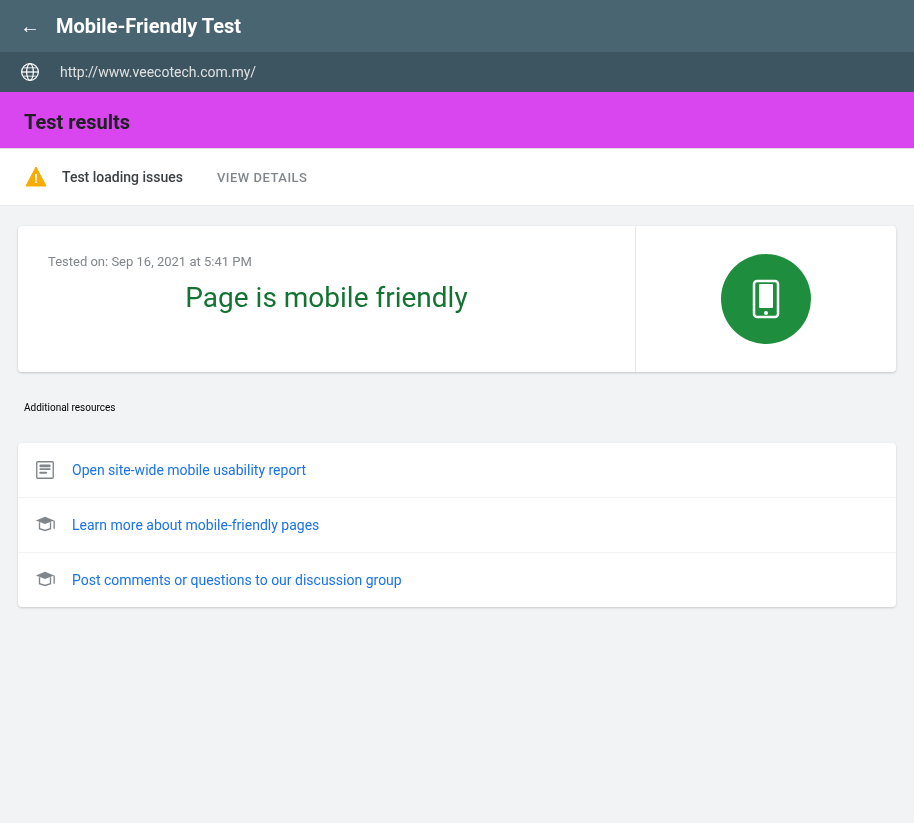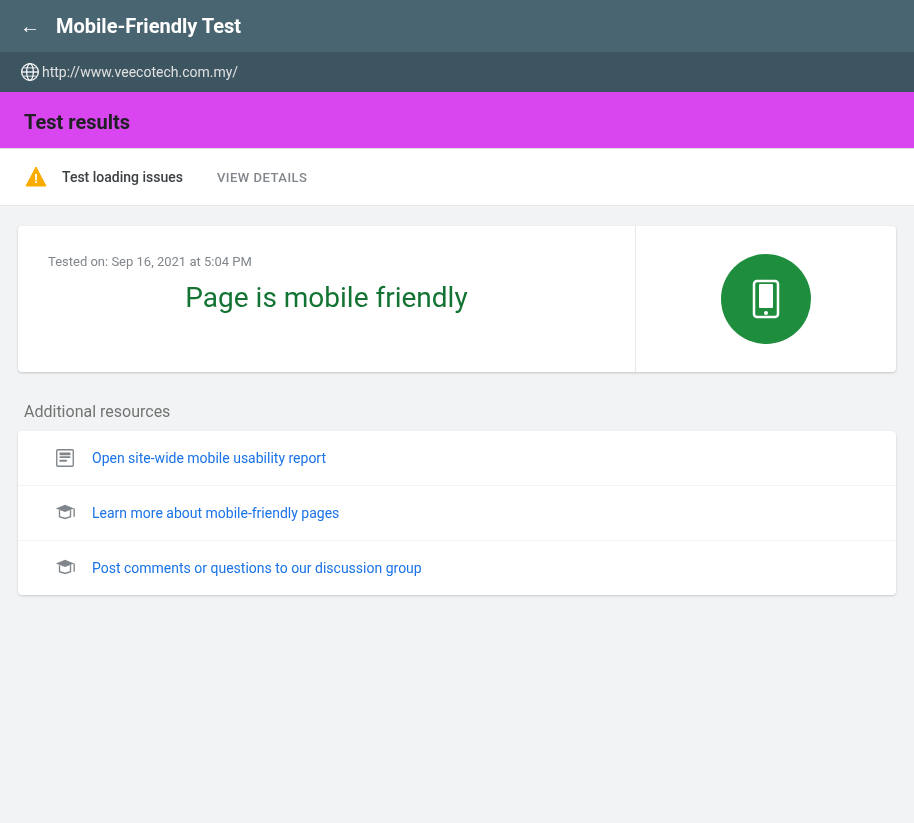--- a/index.html
+++ b/index.html
@@ -30,21 +30,21 @@
       color: white;
     }
 
     
     .url-bar {
       background: #3d5561;
       color: white;
       display: flex;
       align-items: center;
       padding: 10px 20px;
-      gap: 2px;
+      gap: 20px;
     }
     .globe-icon {
       width: 20px;
       height: 20px;
       flex-shrink: 0;
     }
     .url-text {
       font-size: 14px;
       color: #e0e0e0;
     }
@@ -145,36 +145,36 @@
     .mobile-phone-icon {
       width: 42px;
       height: 42px;
     }
 
     
     .additional-resources {
       padding: 10px 24px 14px;
     }
     .additional-resources-title {
-      font-size: 16px;
-      color: #737373;
-      margin-bottom: 10px;
+      font-size: 10px;
+      color: #000000;
+      margin-bottom: 30px;
       font-weight: 400;
     }
     .resources-card {
       background: white;
       margin: 0 -6px;
       border-radius: 4px;
       box-shadow: 0 1px 3px rgba(0,0,0,0.10), 0 1px 2px rgba(0,0,0,0.07);
       overflow: hidden;
     }
     .resource-item {
       display: flex;
       align-items: center;
-      padding: 16px 36px;
+      padding: 16px 16px;
       gap: 16px;
       border-bottom: 1px solid #f1f3f4;
       cursor: pointer;
     }
     .resource-item:last-child {
       border-bottom: none;
     }
     .resource-icon {
       width: 22px;
       height: 22px;
@@ -218,21 +218,21 @@
     <svg class="warning-icon" viewBox="0 0 24 24" xmlns="http://www.w3.org/2000/svg">
       <polygon points="12,2 22,21 2,21" fill="#f9ab00" stroke="#f9ab00" stroke-width="1"></polygon>
       <text x="12" y="18" text-anchor="middle" font-size="13" font-weight="bold" fill="white">!</text>
     </svg>
     <span class="warning-text">Test loading issues</span>
     <span class="view-details-link">VIEW DETAILS</span>
   </div>
 
   <div class="result-card">
     <div class="result-card-left">
-      <div class="test-date">Tested on: Sep 16, 2021 at 5:04 PM</div>
+      <div class="test-date">Tested on: Sep 16, 2021 at 5:41 PM</div>
       <div class="mobile-friendly-title">Page is mobile friendly</div>
     </div>
     <div class="result-card-right">
       <div class="mobile-icon-circle">
 
         <svg class="mobile-phone-icon" viewBox="0 0 42 42" xmlns="http://www.w3.org/2000/svg">
           <rect x="9" y="3" width="24" height="36" rx="3" ry="3" fill="none" stroke="white" stroke-width="2.5"></rect>
           <rect x="14" y="6" width="14" height="24" rx="1" fill="white"></rect>
           <circle cx="21" cy="35" r="2" fill="white"></circle>
         </svg>

